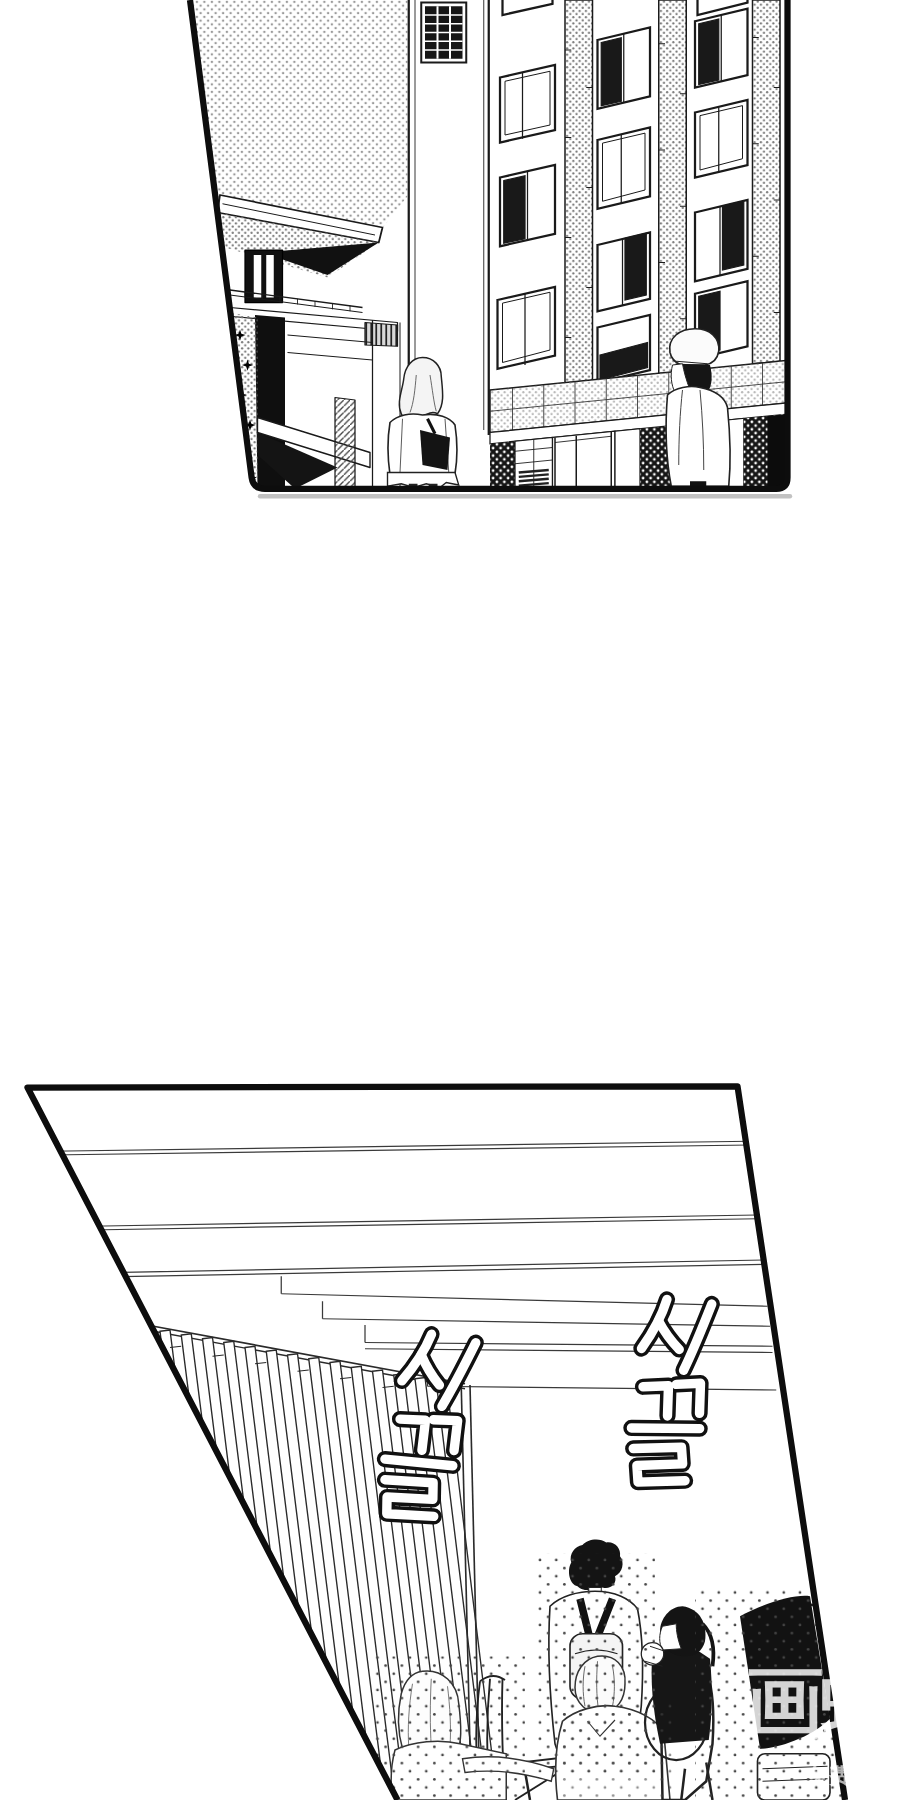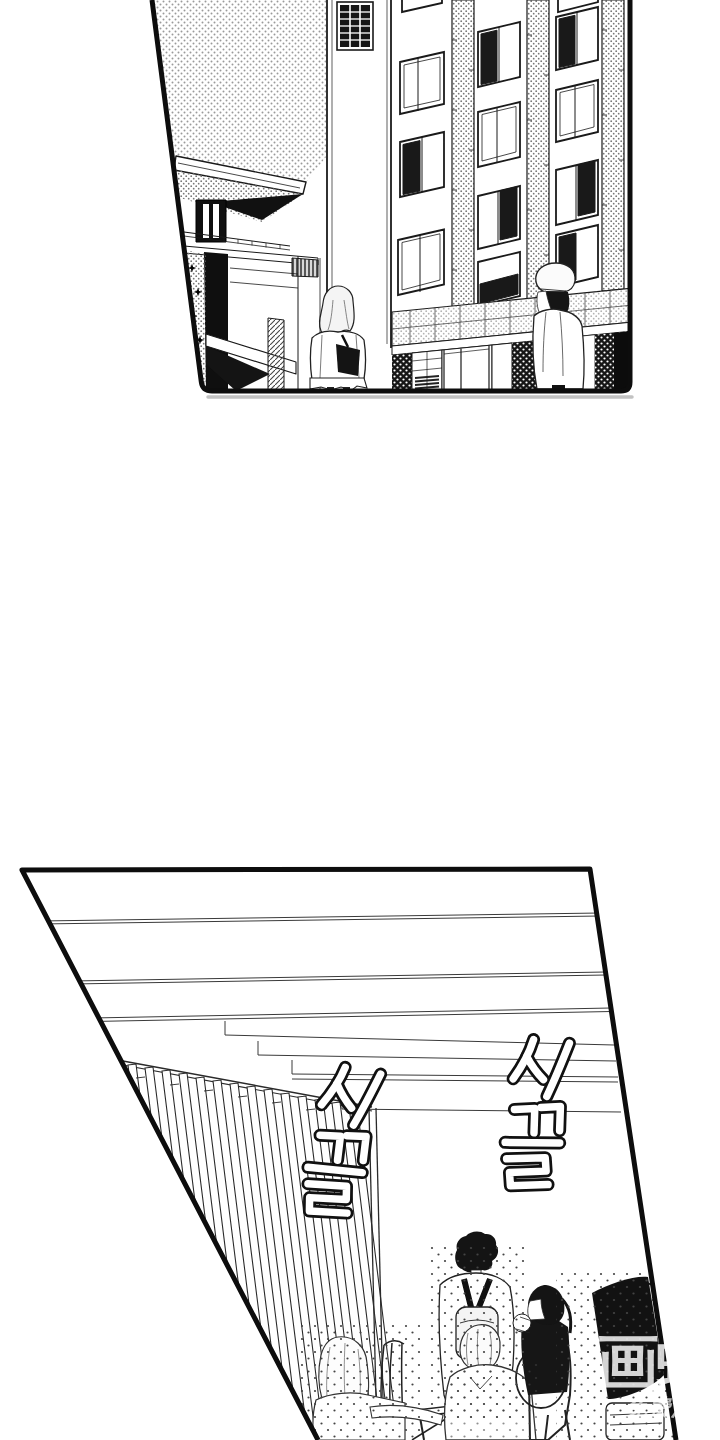--- a/index.html
+++ b/index.html
@@ -9,22 +9,22 @@
   #p1{top:0;}
   #p2{top:855px;}
   .sfx-text{position:absolute;color:transparent;font-weight:bold;font-size:42px;
             line-height:1.1;pointer-events:none;white-space:pre;}
   #sfx-text-1{left:338px;top:1062px;width:70px;height:150px;transform:rotate(14deg);}
   #sfx-text-2{left:524px;top:1035px;width:70px;height:150px;transform:rotate(9deg);}
   .watermark{position:absolute;left:552px;top:1334px;width:165px;text-align:right;
              pointer-events:none;}
   .watermark .wm-logo{font-size:62px;font-weight:bold;line-height:0.95;
              color:rgba(255,255,255,0.82);letter-spacing:-2px;}
-  .watermark .wm-tagline{font-size:22px;font-weight:bold;margin-top:0;
-             color:rgba(255,255,255,0.68);letter-spacing:1px;font-style:italic;}
+  .watermark .wm-tagline{font-size:17px;font-weight:bold;margin-top:16px;
+             color:rgba(255,255,255,0.68);letter-spacing:1px;}
 </style>
 </head>
 <body>
 
 <div class="canvas">
 
 <svg id="p1" class="panel-svg" width="720" height="410" viewBox="0 0 720 410">
   <defs>
     <pattern id="toneHalf" patternUnits="userSpaceOnUse" width="6" height="6">
       <circle cx="1.5" cy="1.5" r="1" fill="#9a9a9a"></circle>

